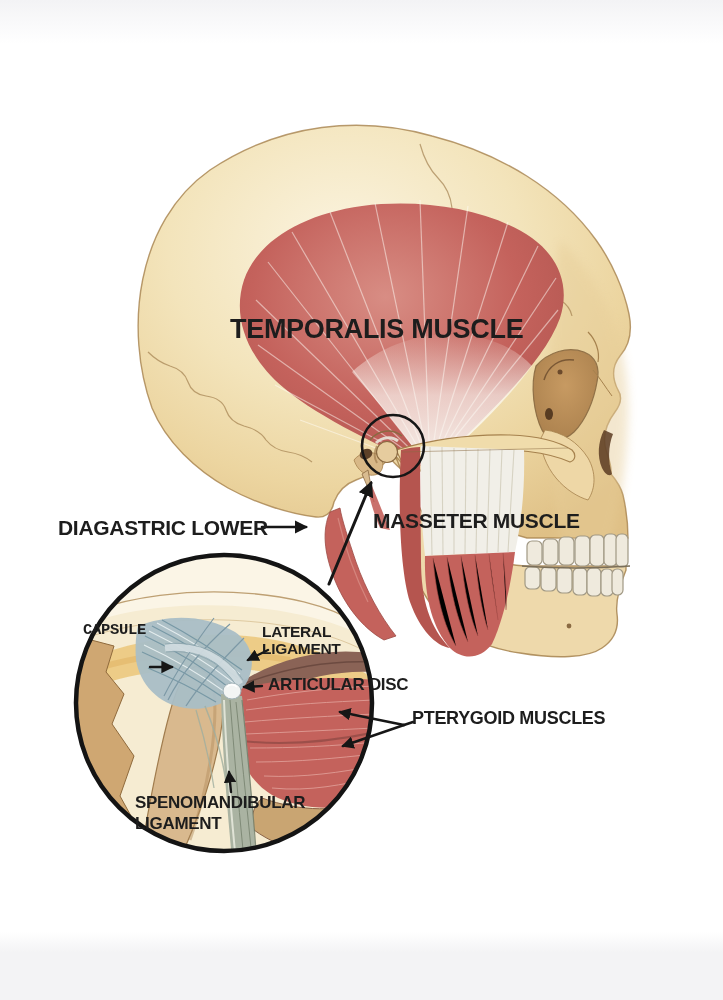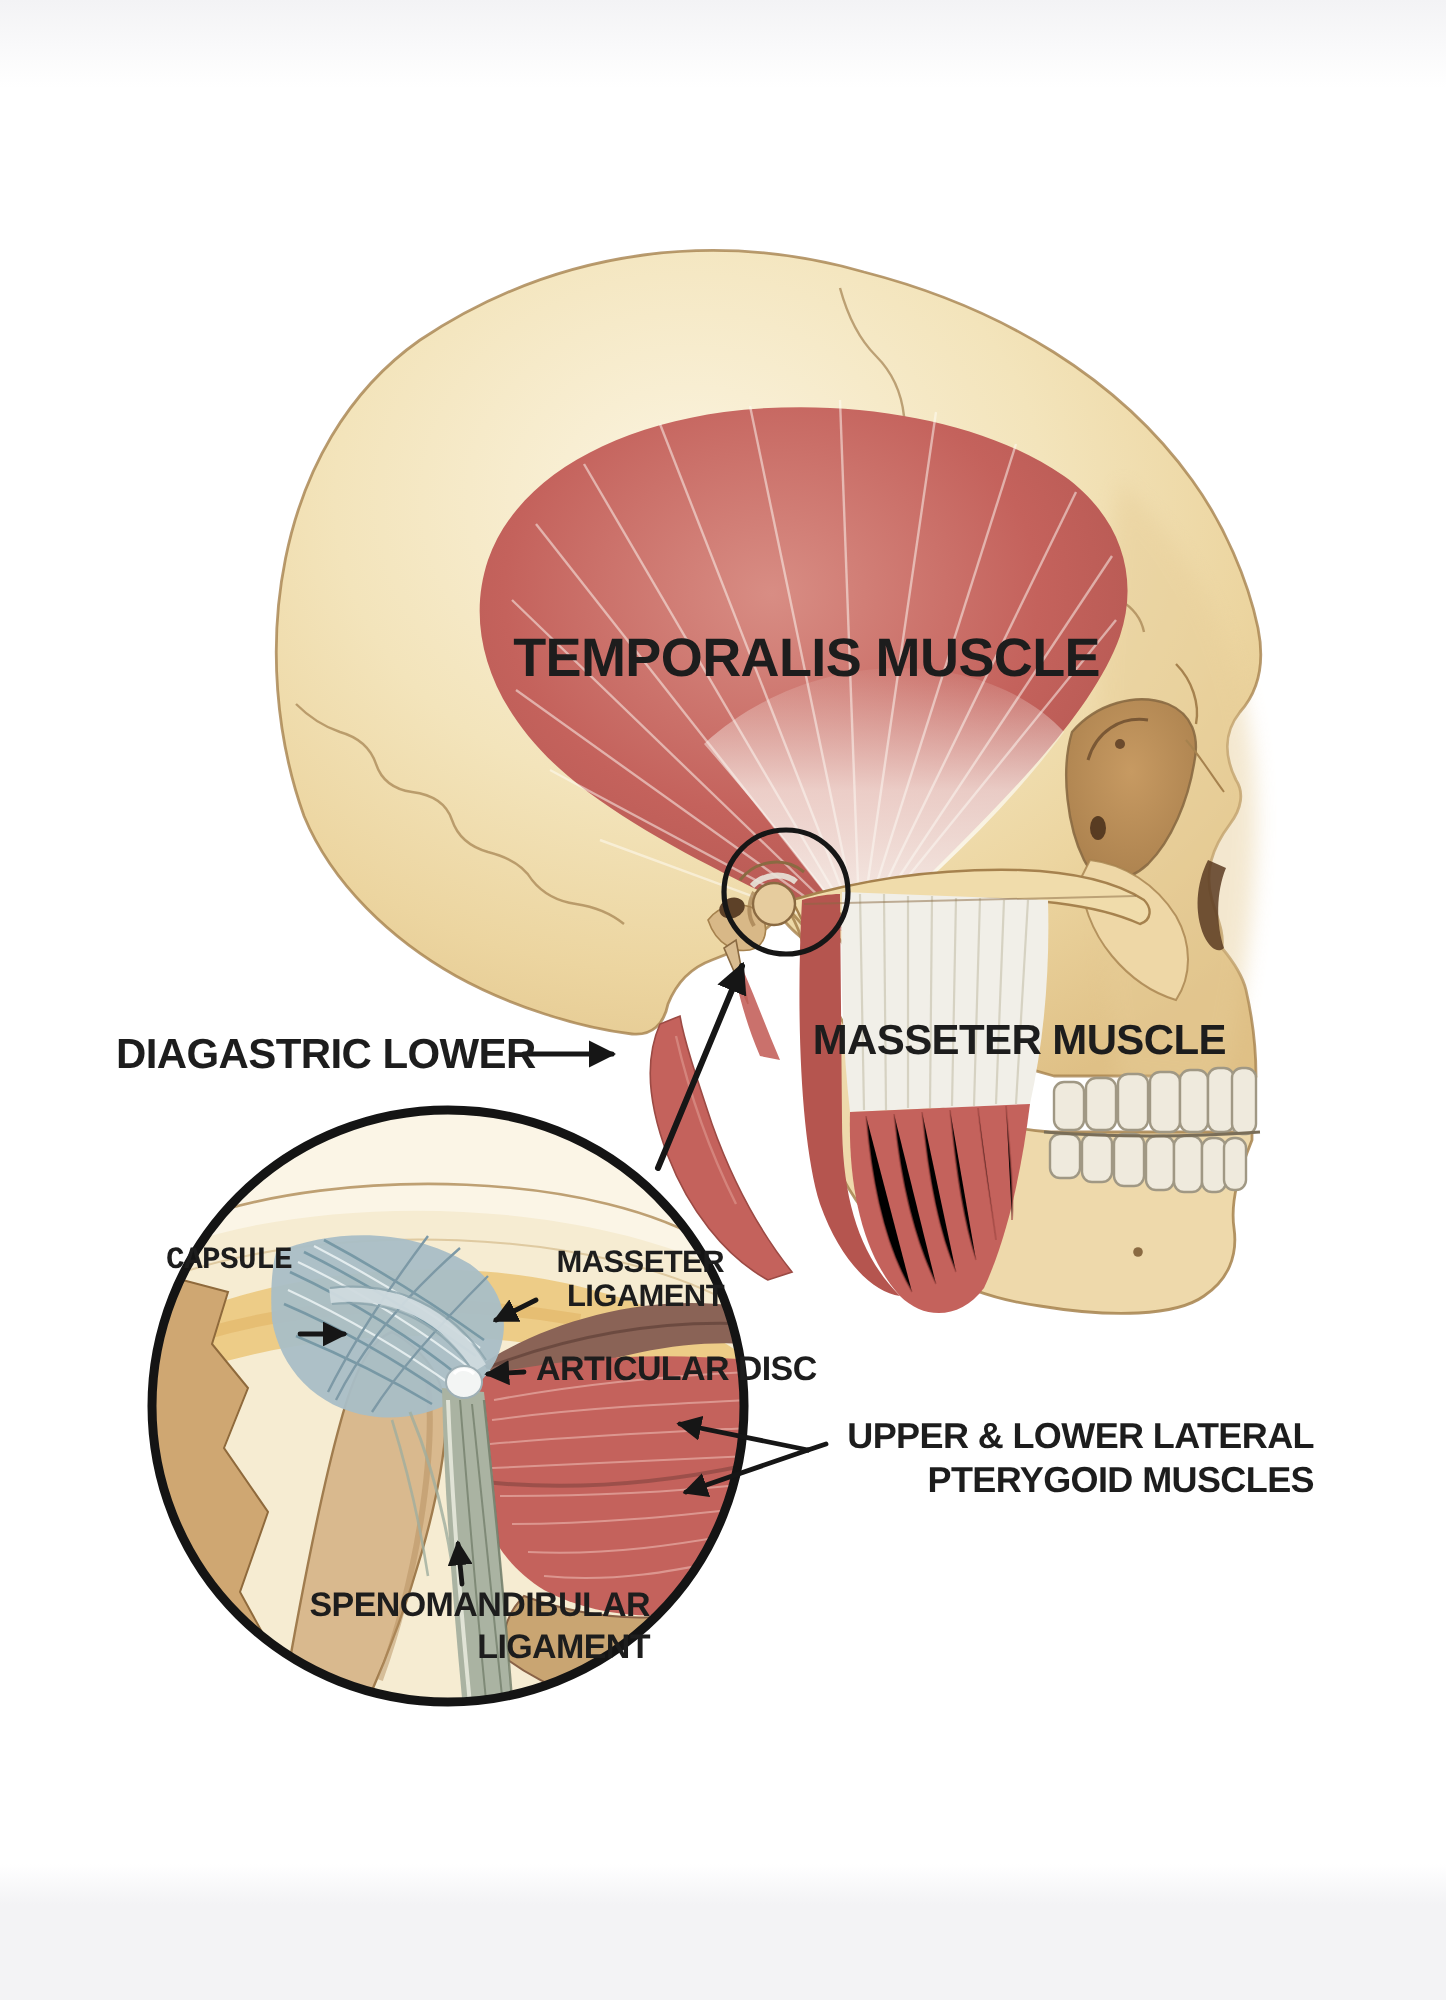--- a/index.html
+++ b/index.html
@@ -5,21 +5,21 @@
   html,body{margin:0;padding:0;background:#ffffff;}
   .canvas{position:relative;width:723px;height:1000px;overflow:hidden;background:#ffffff;
           font-family:"Liberation Sans","DejaVu Sans",sans-serif;}
   .band-top{position:absolute;left:0;top:0;width:723px;height:44px;
             background:linear-gradient(#f3f3f5,#ffffff);}
   .band-bottom{position:absolute;left:0;bottom:0;width:723px;height:68px;
             background:linear-gradient(#ffffff,#f3f3f5 30%,#f3f3f5);}
   svg.art{position:absolute;left:0;top:0;}
   .lbl{position:absolute;font-weight:700;color:#1d1d1d;letter-spacing:-0.3px;
        white-space:nowrap;z-index:5;}
-  .ctr{text-align:right;}
+  .ctr{text-align:left;}
   .lbl-temporalis{left:230px;top:316px;width:320px;font-size:27px;line-height:27px;}
   .lbl-masseter{left:373px;top:507px;width:240px;font-size:21px;line-height:27px;}
   .lbl-digastric{left:58px;top:517px;font-size:21px;line-height:21px;}
   .lbl-pterygoid{left:412px;top:707px;width:245px;font-size:18px;line-height:22px;}
   .lbl-capsule{left:83px;top:622px;font-size:15.5px;line-height:16px;font-family:Liberation Mono, monospace;}
   .lbl-lateral{left:262px;top:623px;width:100px;font-size:15.5px;line-height:17px;}
   .lbl-artdisc{left:268px;top:677px;font-size:17px;line-height:16px;}
   .lbl-spheno{left:135px;top:792px;width:190px;font-size:17px;line-height:21px;}
 </style>
 </head>
@@ -282,26 +282,25 @@
       <path d="M413 722 L404 725" stroke-width="2.4"></path>
       <path d="M404 725 L340 712" stroke-width="2.4" marker-end="url(#ah)"></path>
       <path d="M404 725 L343 746" stroke-width="2.4" marker-end="url(#ah)"></path>
     </g>
   </svg>
 
   <div class="lbl lbl-temporalis ctr">TEMPORALIS MUSCLE</div>
   <div class="lbl lbl-masseter ctr">MASSETER MUSCLE</div>
   <div class="lbl lbl-digastric">DIAGASTRIC LOWER</div>
   <div class="lbl lbl-pterygoid ctr">
-    <div>UPPER &amp; LOWER LATERAL</div>
     <div>PTERYGOID MUSCLES</div>
   </div>
   <div class="lbl lbl-capsule">CAPSULE</div>
   <div class="lbl lbl-lateral ctr">
-    <div>MASSETER</div>
+    <div>LATERAL</div>
     <div>LIGAMENT</div>
   </div>
   <div class="lbl lbl-artdisc">ARTICULAR DISC</div>
   <div class="lbl lbl-spheno ctr">
     <div>SPENOMANDIBULAR</div>
     <div>LIGAMENT</div>
   </div>
 </div>
 
 </body></html>

